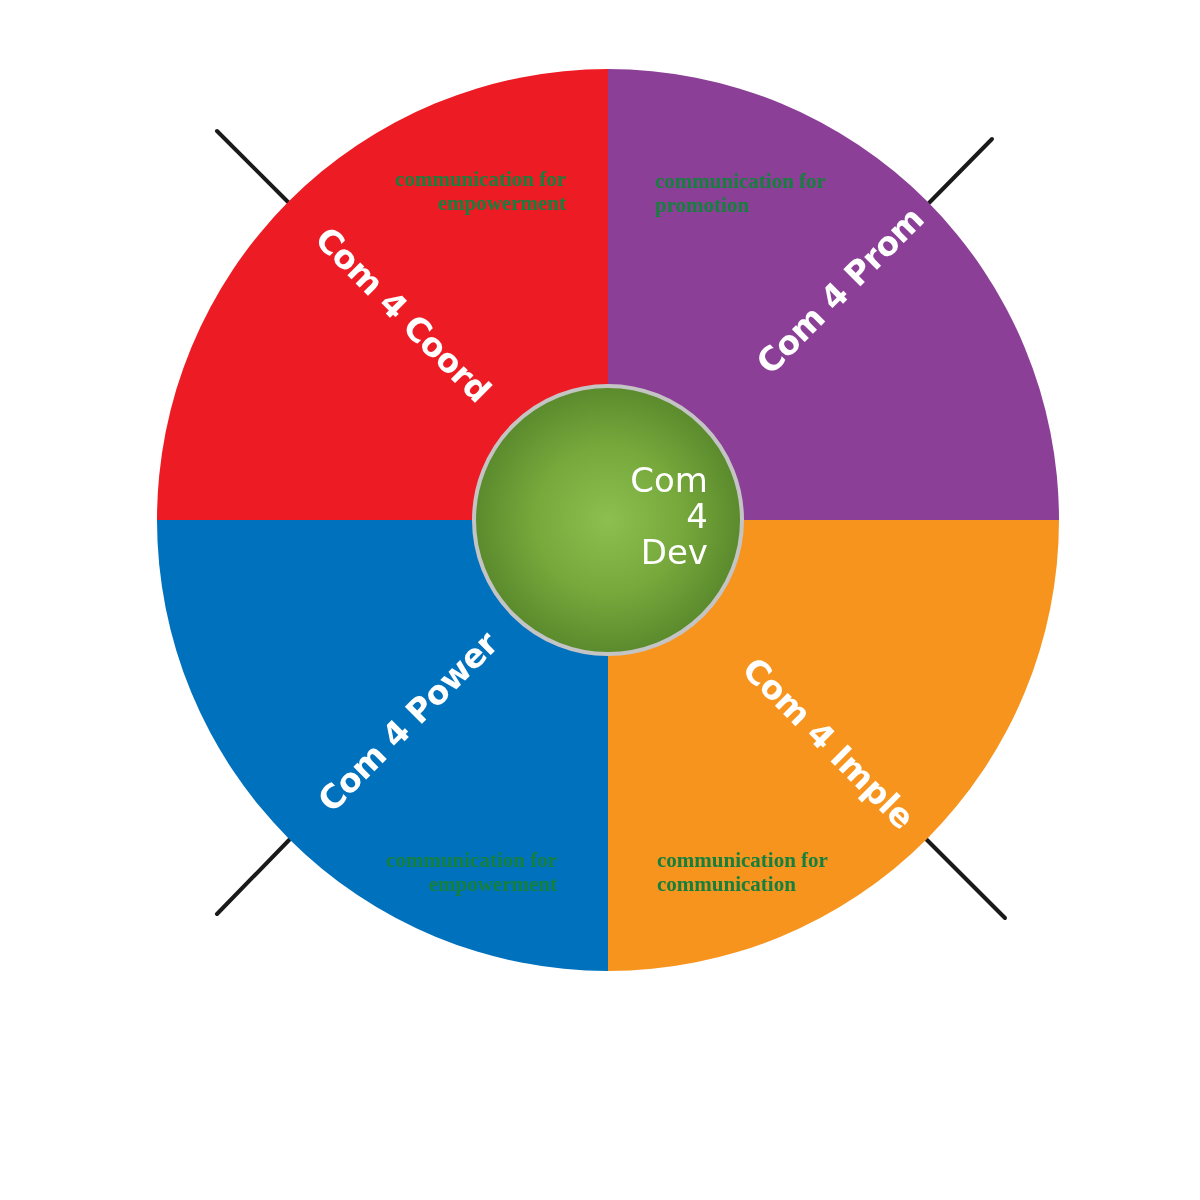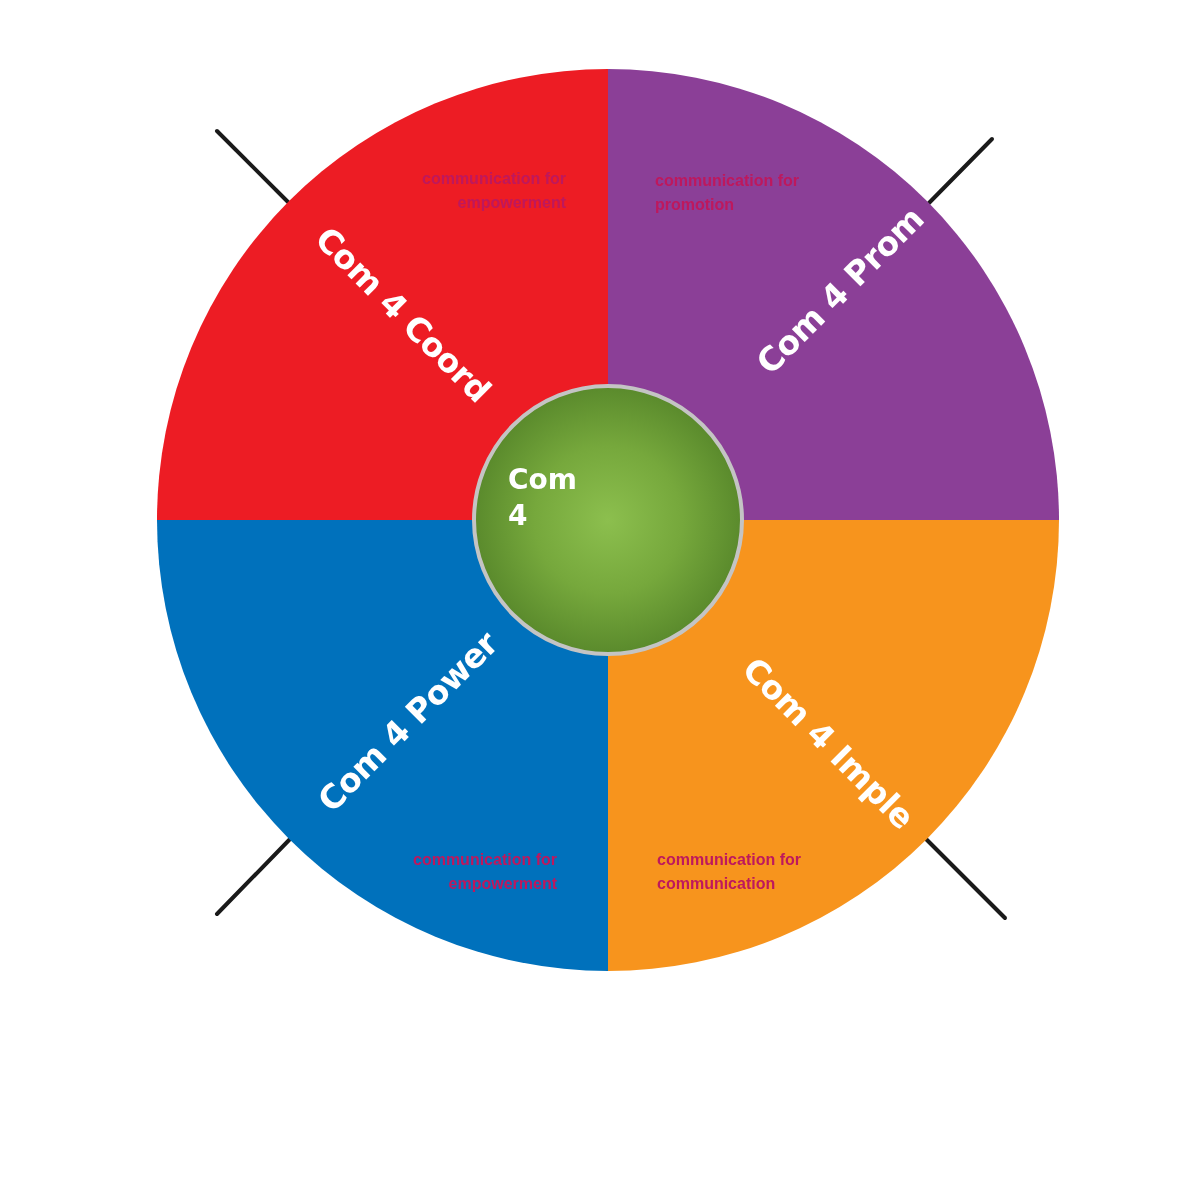--- a/index.html
+++ b/index.html
@@ -6,30 +6,30 @@
   body { width: 1200px; height: 1200px; position: relative; overflow: hidden;
          font-family: "DejaVu Sans", sans-serif; }
   #wheel { position: absolute; left: 0; top: 0; }
   .label-big {
     position: absolute; color: #ffffff; font-weight: bold;
     font-family: "DejaVu Sans", sans-serif; font-size: 33px;
     white-space: nowrap; transform-origin: center center;
     letter-spacing: -0.5px;
   }
   .label-small {
-    position: absolute; color: #be185d; font-weight: bold;
-    font-family: Liberation Sans, sans-serif; font-size: 16px;
+    position: absolute; color: #15803d; font-weight: bold;
+    font-family: Liberation Serif, serif; font-size: 21px;
     line-height: 24px; white-space: nowrap;
   }
   .label-small.right { text-align: right; }
   .label-small.left { text-align: left; }
   .center-text {
     position: absolute; left: 508px; top: 462px; width: 200px;
-    text-align: left; color: #ffffff; font-weight: bold;
-    font-family: "DejaVu Sans", sans-serif; font-size: 28px; line-height: 36px;
+    text-align: right; color: #ffffff; font-weight: normal;
+    font-family: "DejaVu Sans", sans-serif; font-size: 34px; line-height: 36px;
   }
   .center-text span { display: block; }
 </style>
 </head>
 <body>
 
 <svg id="wheel" width="1200" height="1200" viewBox="0 0 1200 1200">
   <defs>
     <radialGradient id="greenGrad" cx="50%" cy="50%" r="50%">
       <stop offset="0%" stop-color="#8cbf4e"></stop>
@@ -69,13 +69,14 @@
   <div>empowerment</div>
 </div>
 <div class="label-small left" style="left:657px; top:848px; width:200px;">
   <div>communication for</div>
   <div>communication</div>
 </div>
 
 <div class="center-text">
   <span>Com</span>
   <span>4</span>
+  <span>Dev</span>
 </div>
 
 </body></html>

